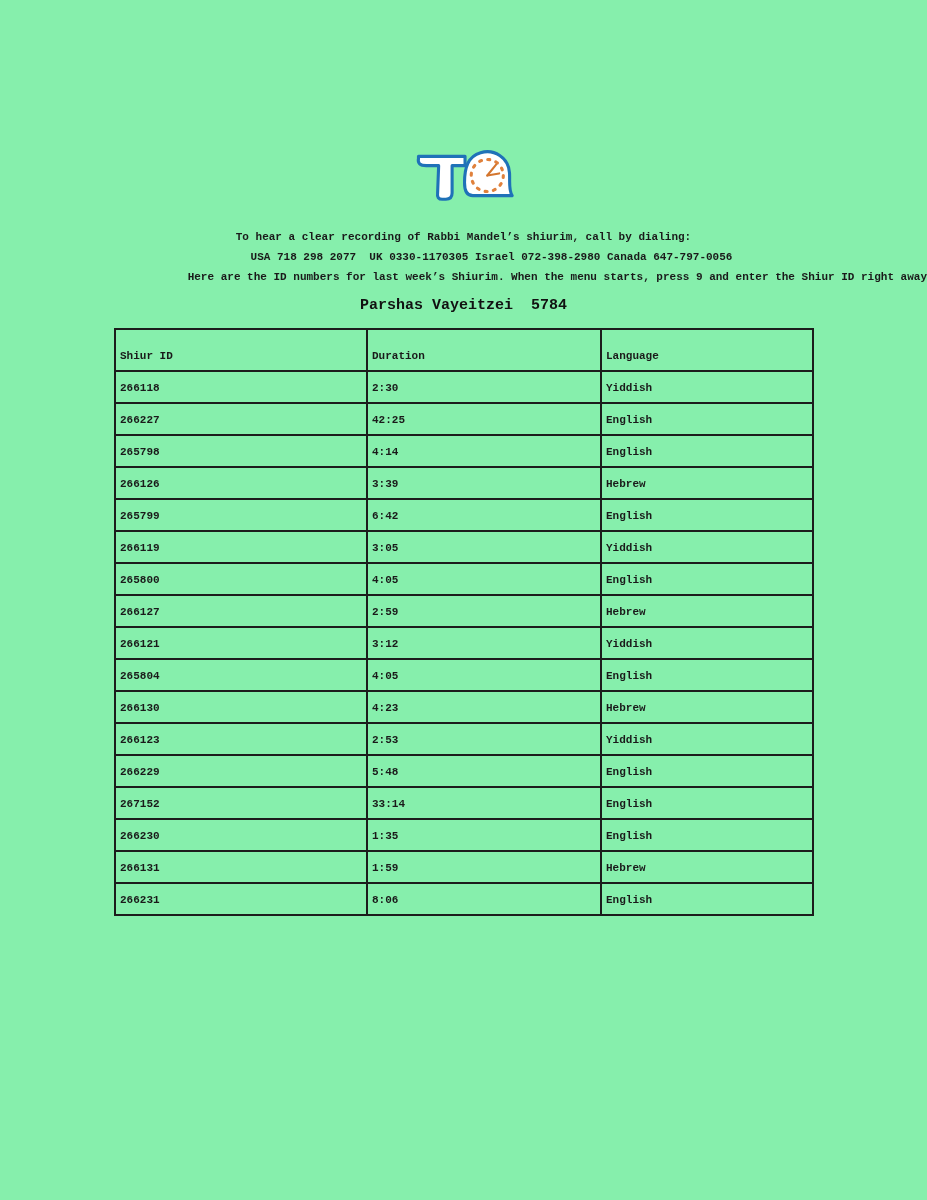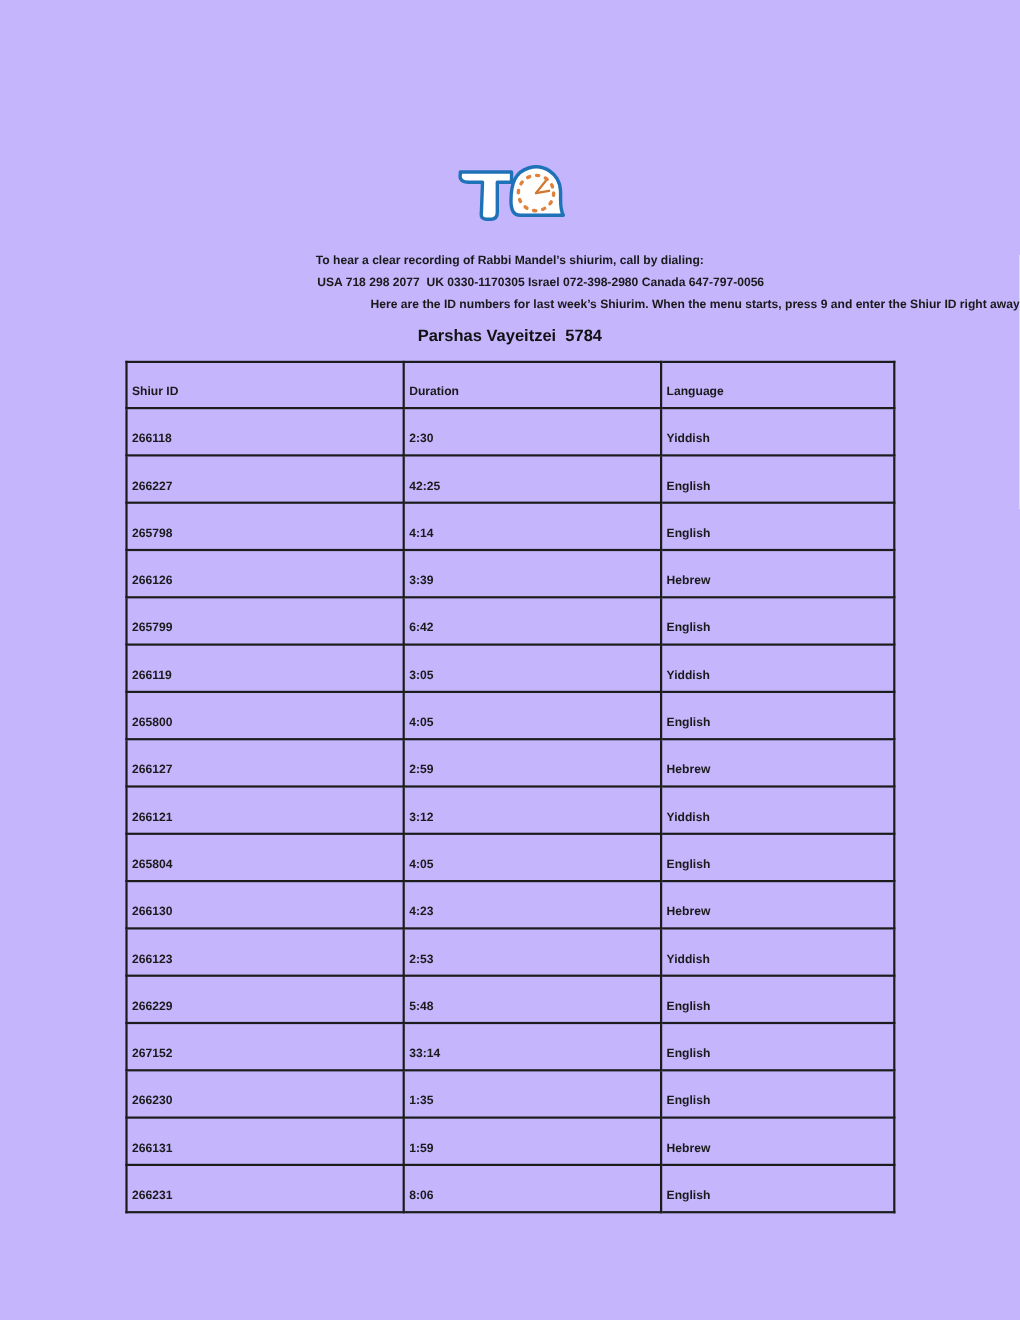--- a/index.html
+++ b/index.html
@@ -4,22 +4,22 @@
 <style>
   html, body {
     margin: 0;
     padding: 0;
     background: #ffffff;
   }
   .page {
     position: relative;
     width: 927px;
     height: 1200px;
-    background: #c4b5fd;
-    font-family: Liberation Sans, sans-serif;
+    background: #86efac;
+    font-family: Liberation Mono, monospace;
     color: #1a1a1a;
     overflow: hidden;
   }
   .logo-wrap {
     position: absolute;
     top: 146px;
     left: 50%;
     transform: translateX(-50%);
     width: 104px;
     height: 60px;
@@ -64,21 +64,21 @@
     border: 2px solid #1c1c1c;
     text-align: left;
     vertical-align: bottom;
     font-size: 11px;
     font-weight: bold;
     color: #1a1a1a;
     padding: 0 4px 8px 4px;
     overflow: hidden;
   }
   table.shiurim thead tr { height: 42px; }
-  table.shiurim tbody tr { height: 43px; }
+  table.shiurim tbody tr { height: 32px; }
 </style>
 </head>
 <body>
 
 <div class="page">
 
   <div class="logo-wrap">
     <svg viewBox="0 0 200 116" width="104" height="60">
 
       <path d="M 12 20

